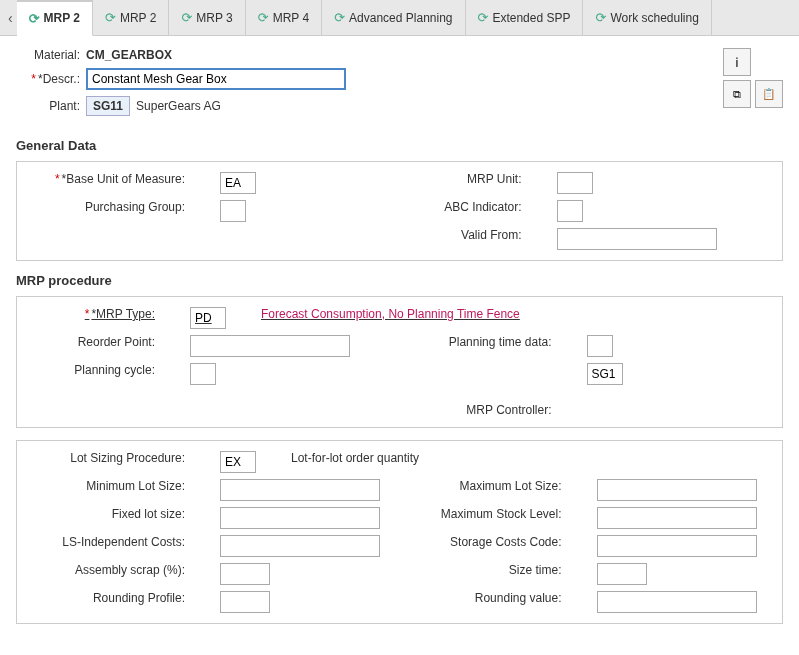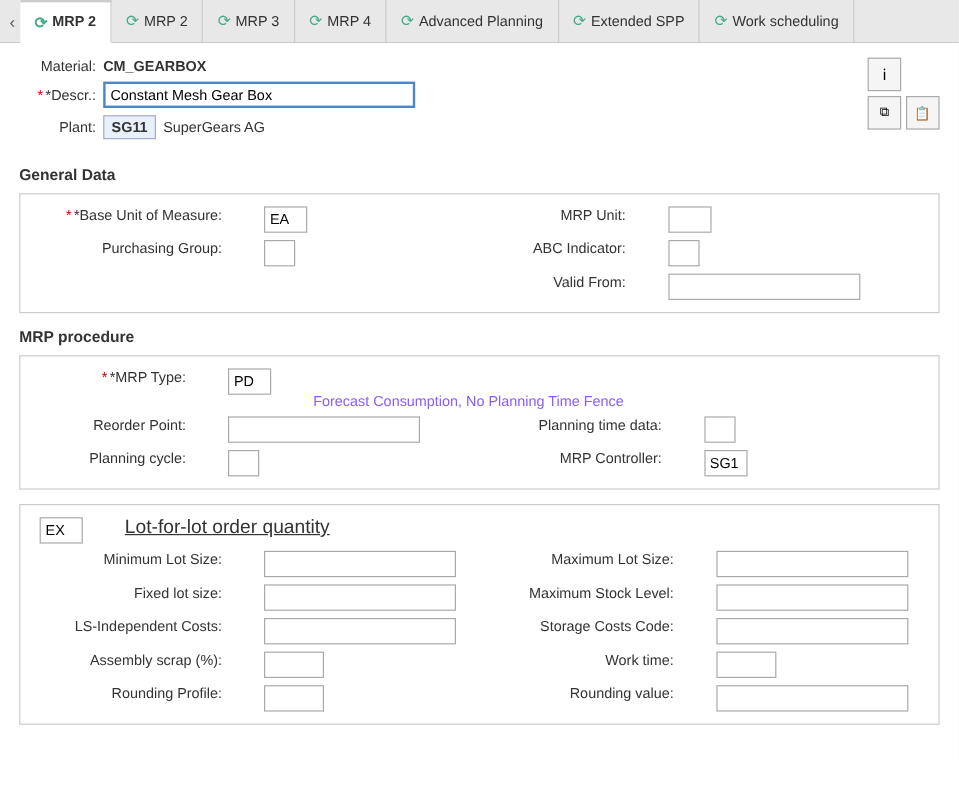--- a/index.html
+++ b/index.html
@@ -149,22 +149,21 @@
       font-size: 12px;
       white-space: nowrap;
     }
     .form-label.required::before {
       content: '*';
       color: #c00;
       margin-right: 2px;
     }
     .mrp-desc {
       font-size: 12px;
-      color: #8b5cf6;
-      margin-top: 20px;
+      color: #be185d;
     }
   </style>
 </head>
 <body>
 
 <div class="tab-bar">
   <button class="tab-nav-btn">‹</button>
   <div class="tab active">
     <span style="color:#4a8;font-size:13px;">⟳</span>
     <span>MRP 2</span>
@@ -261,21 +260,21 @@
           </div>
         </div>
       </div>
     </div>
   </div>
 
   <div>
     <div class="section-header">MRP procedure</div>
     <div class="section-box">
 
-      <div class="form-row" style="margin-bottom:6px;">
+      <div class="form-row" style="margin-bottom:6px;text-decoration:underline;">
         <span class="form-label required" style="min-width:130px; text-align:right;">*MRP Type:</span>
         <input type="text" class="tiny" value="PD" style="margin-right: 8px;">
         <span class="mrp-desc">Forecast Consumption, No Planning Time Fence</span>
       </div>
       <div class="form-grid">
 
         <div class="form-col">
           <div class="form-row">
             <span class="form-label" style="min-width:130px;">Reorder Point:</span>
             <input type="text" class="medium" value="" style="">
@@ -285,34 +284,35 @@
             <input type="text" class="xsmall" value="" style="">
           </div>
         </div>
 
         <div class="form-col">
           <div class="form-row">
             <span class="form-label" style="min-width:160px;">Planning time data:</span>
             <input type="text" class="xsmall" value="" style="">
           </div>
           <div class="form-row">
-            <span class="form-label" style="min-width:160px;">MRP Controller:</span>
+            <span class="form-label" style="min-width:160px;margin-top:40px;">MRP Controller:</span>
             <input type="text" class="tiny" value="SG1" style="">
           </div>
         </div>
       </div>
     </div>
   </div>
 
   <div>
     <div class="section-box">
 
       <div class="form-row" style="margin-bottom:6px;">
+        <span class="form-label" style="min-width:160px; text-align:right;">Lot Sizing Procedure:</span>
         <input type="text" class="tiny" value="EX" style="margin-right: 8px;">
-        <span style="font-size:16px;text-decoration:underline;">Lot-for-lot order quantity</span>
+        <span style="font-size:12px;">Lot-for-lot order quantity</span>
       </div>
       <div class="form-grid">
 
         <div class="form-col">
           <div class="form-row">
             <span class="form-label" style="min-width:160px;">Minimum Lot Size:</span>
             <input type="text" class="medium" value="" style="">
           </div>
           <div class="form-row">
             <span class="form-label" style="min-width:160px;">Fixed lot size:</span>
@@ -339,21 +339,21 @@
           </div>
           <div class="form-row">
             <span class="form-label" style="min-width:170px;">Maximum Stock Level:</span>
             <input type="text" class="medium" value="" style="">
           </div>
           <div class="form-row">
             <span class="form-label" style="min-width:170px;">Storage Costs Code:</span>
             <input type="text" class="medium" value="" style="">
           </div>
           <div class="form-row">
-            <span class="form-label" style="min-width:170px;">Work time:</span>
+            <span class="form-label" style="min-width:170px;">Size time:</span>
             <input type="text" class="small" value="" style="">
           </div>
           <div class="form-row">
             <span class="form-label" style="min-width:170px;">Rounding value:</span>
             <input type="text" class="medium" value="" style="">
           </div>
         </div>
       </div>
     </div>
   </div>

